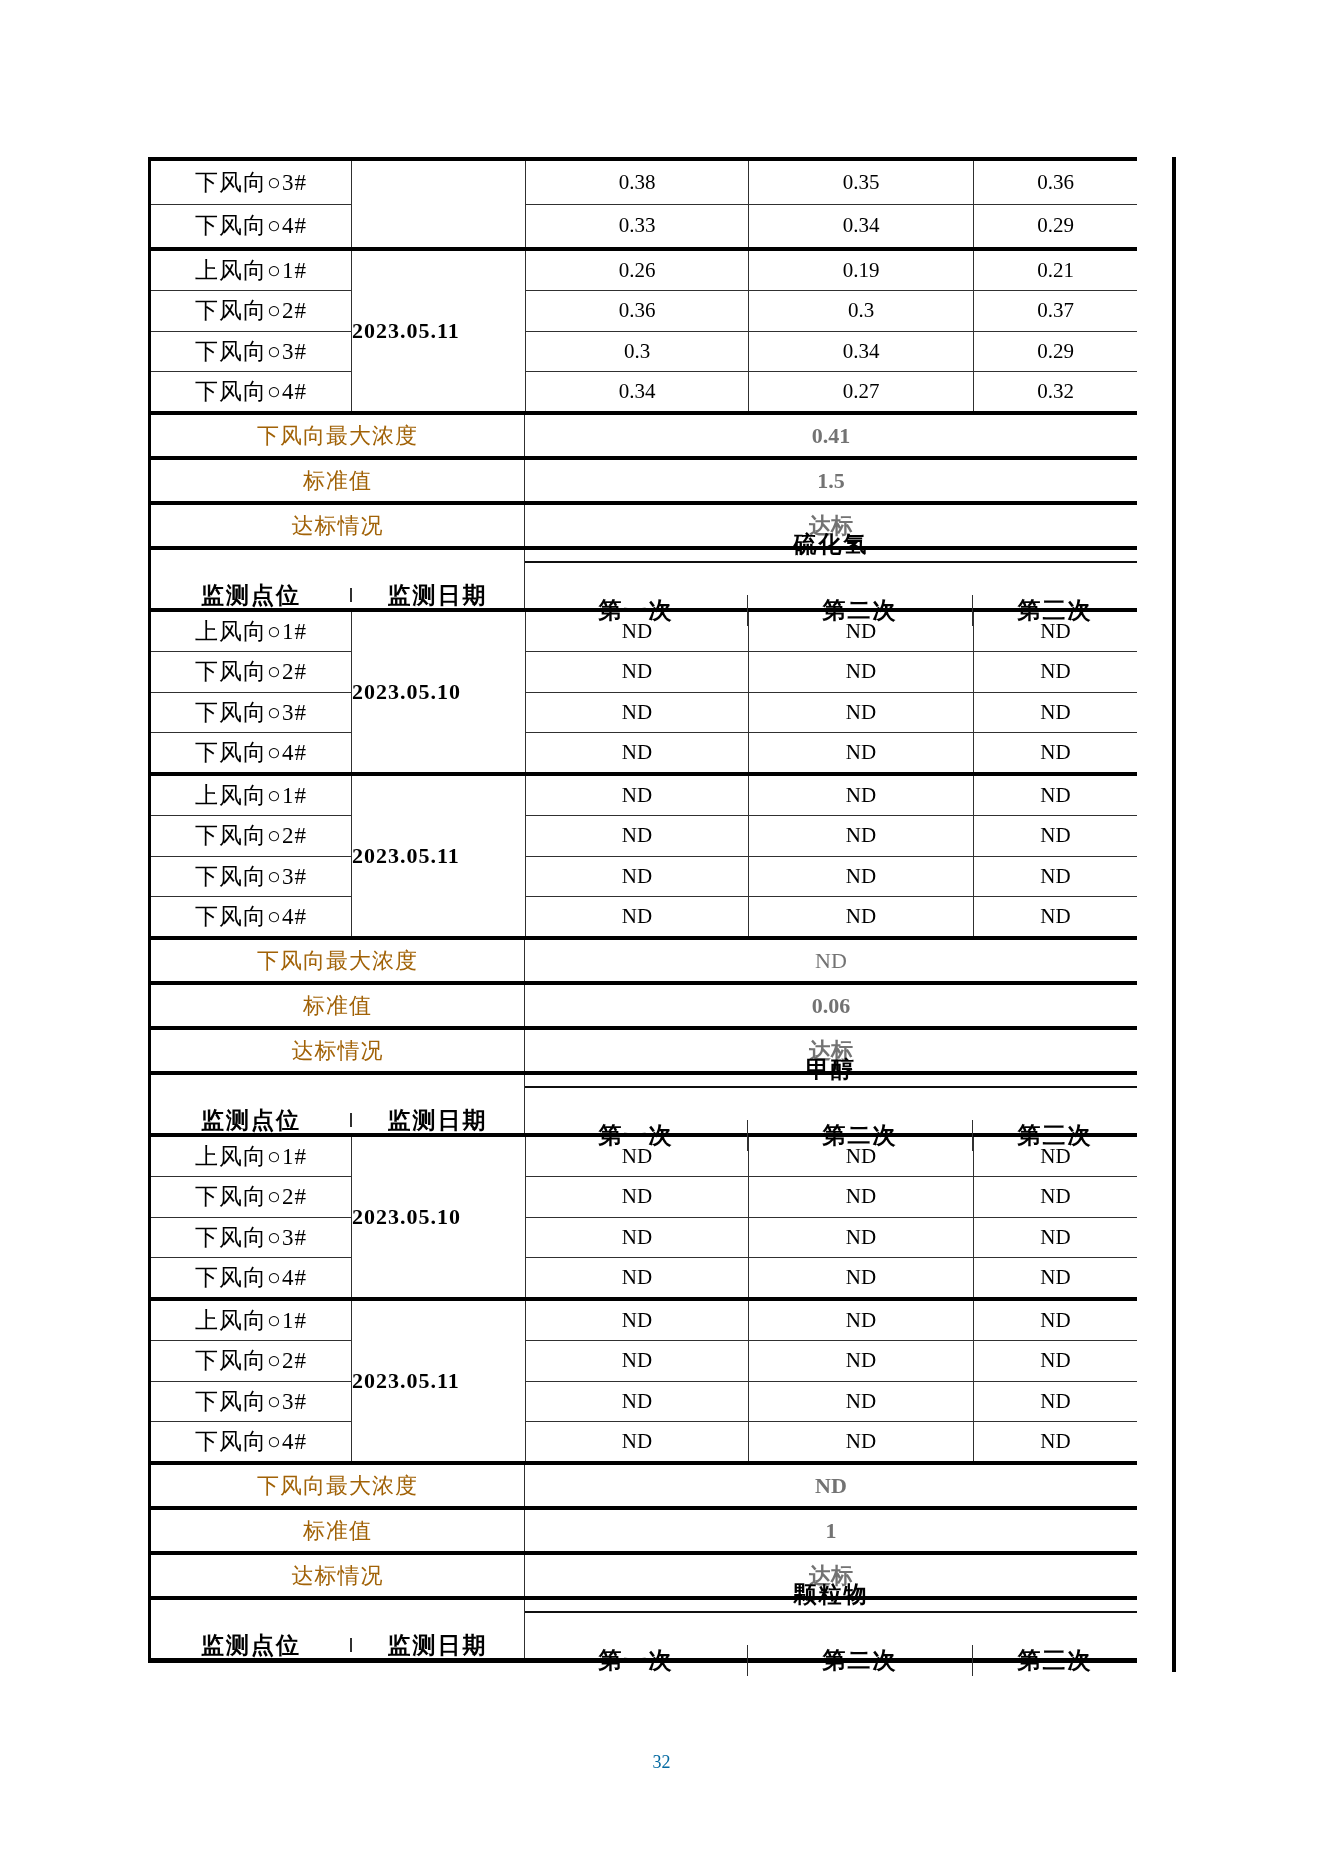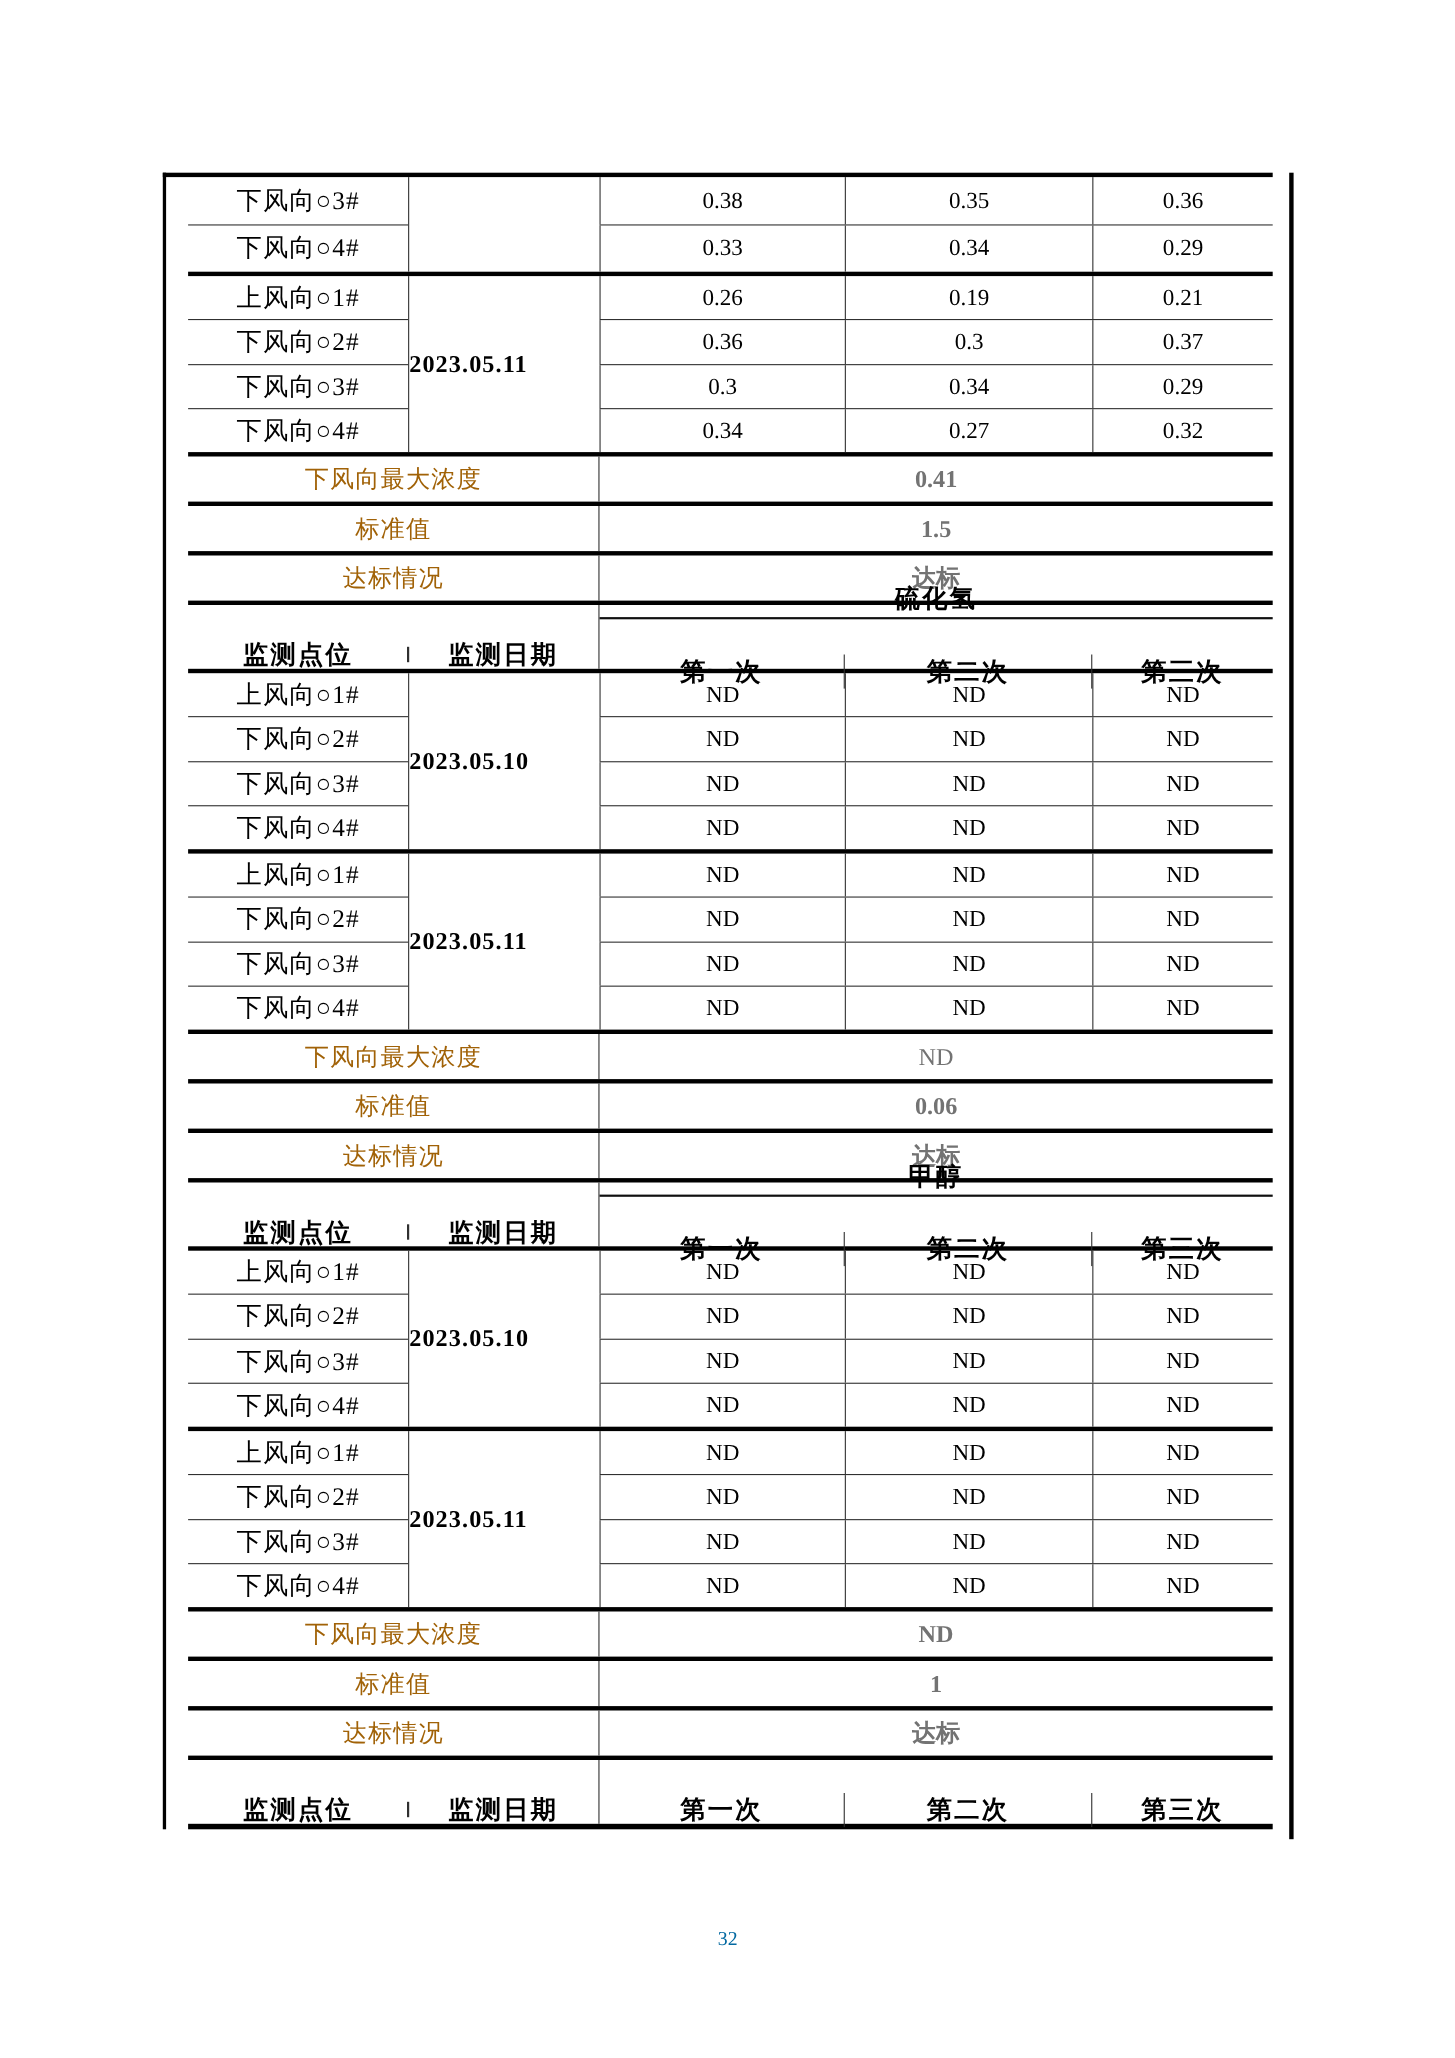--- a/index.html
+++ b/index.html
@@ -11,21 +11,20 @@
     color:#000;
     overflow:hidden;
   }
   .tbl{
     position:absolute;
     left:148px;top:157px;
     width:986px;
     box-sizing:content-box;
     border-top:4px solid #000;
     border-left:3px solid #000;
-    padding-left:20px;
   }
   
   .group{display:flex;border-bottom:4px solid #000;}
   .group.g2{height:86px;}
   .group.g4{height:160px;}
   .pcol{width:200px;display:flex;flex-direction:column;}
   .prow{flex:1;display:flex;align-items:center;justify-content:center;border-bottom:1.5px solid #303030;}
   .prow:last-child{border-bottom:none;}
   .dcol{width:173px;border-left:1.5px solid #303030;display:flex;align-items:center;justify-content:flex-start;font-weight:bold;}
   .vcol{flex:1;display:flex;flex-direction:column;}
@@ -378,20 +377,21 @@
       <div class="sval bold">达标</div>
     </div>
 
     <div class="hdr last">
       <div class="hcell hpoint">监测点位</div>
       <div class="hcell hdate">
           <span class="htick"></span>
           <span>监测日期</span>
         </div>
       <div class="hright">
+        <div class="hpoll">颗粒物</div>
         <div class="hruns">
           <div class="hrun c3">第一次</div>
           <div class="hrun c4">第二次</div>
           <div class="hrun c5">第三次</div>
         </div>
       </div>
     </div>
 
   </div>
 

